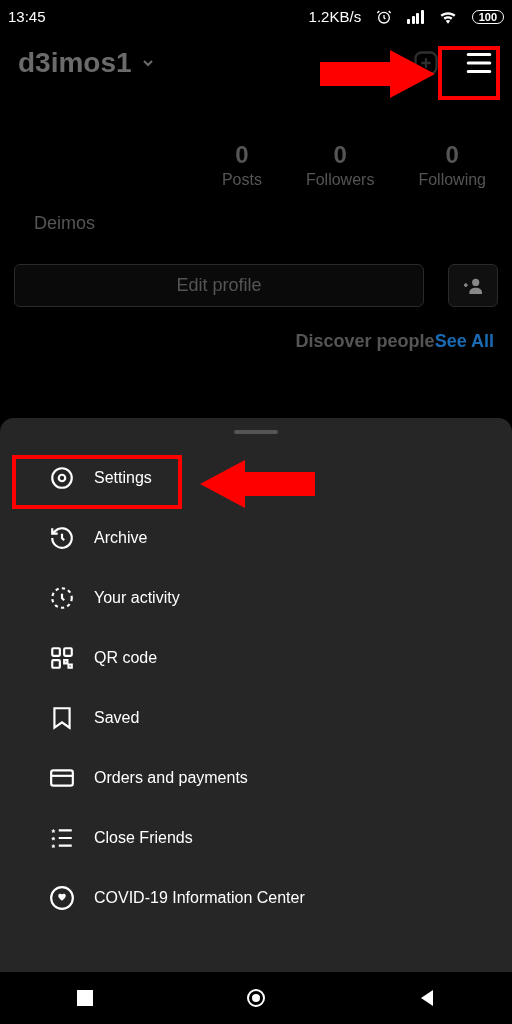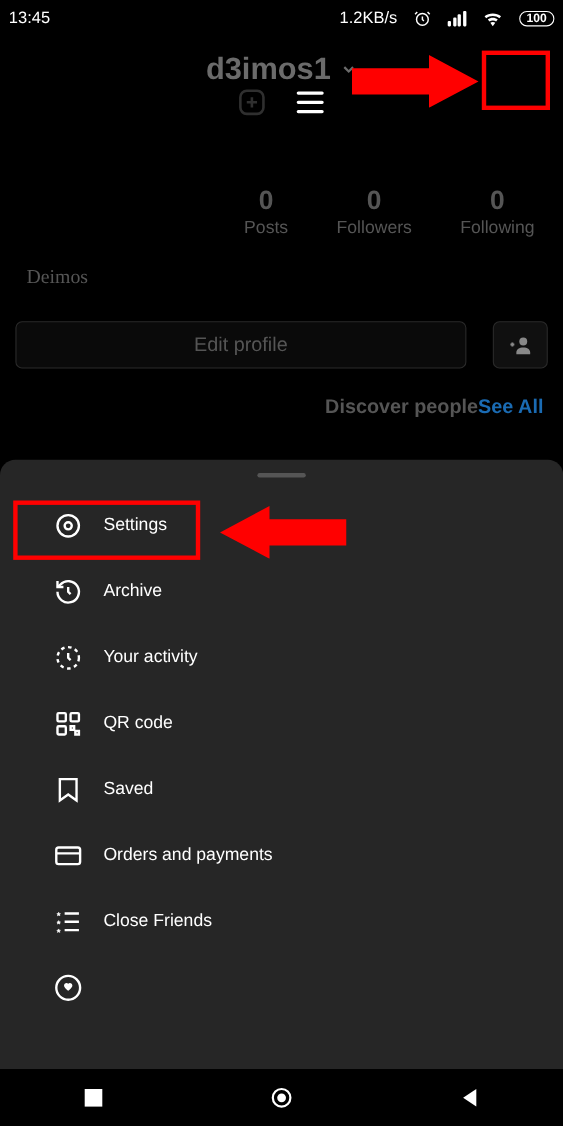--- a/index.html
+++ b/index.html
@@ -5,30 +5,30 @@
     * { margin: 0; padding: 0; box-sizing: border-box; }
     html, body { width: 512px; height: 1024px; background: #000; color: #fff; font-family: -apple-system, Helvetica, Arial, sans-serif; overflow: hidden; position: relative; }
     
     .status-bar { display: flex; justify-content: space-between; align-items: center; padding: 8px 8px; font-size: 15px; font-weight: 500; }
     .status-right { display: flex; align-items: center; gap: 15px; }
     .status-right .battery { border: 1.5px solid #fff; border-radius: 10px; padding: 0 6px; font-size: 11px; font-weight: 600; }
     .signal { display: inline-flex; align-items: flex-end; gap: 1.5px; }
     .signal span { width: 3px; background: #fff; border-radius: 1px; }
     .signal span:nth-child(1){height:5px}.signal span:nth-child(2){height:8px}.signal span:nth-child(3){height:11px}.signal span:nth-child(4){height:14px}
     
-    .header { display: flex; justify-content: space-between; align-items: center; padding: 14px 18px 10px; flex-direction: column; }
+    .header { display: flex; justify-content: space-between; align-items: center; padding: 14px 18px 10px; }
     .username-wrap { display: flex; align-items: center; gap: 8px; font-size: 28px; font-weight: 600; color: #6b6b6b; }
     .header-right { display: flex; align-items: center; gap: 24px; }
     
     .stats { display: flex; justify-content: flex-end; gap: 44px; padding: 52px 26px 16px; }
     .stat { text-align: center; }
     .stat-val { font-size: 24px; font-weight: 600; color: #555; }
     .stat-lbl { font-size: 16px; color: #555; margin-top: 2px; }
     
-    .display-name { padding: 8px 24px; font-size: 18px; color: #555; font-family: Liberation Serif, serif; }
+    .display-name { padding: 8px 34px; font-size: 18px; color: #555; }
     
     .btn-row { display: flex; gap: 24px; padding: 22px 14px 10px; }
     .edit-btn { flex: 1; background: #0a0a0a; border: 1px solid #2a2a2a; color: #555; border-radius: 6px; padding: 10px; font-size: 18px; font-weight: 500; text-align: center; }
     .addfriend-btn { width: 50px; background: #101010; border: 1px solid #2a2a2a; border-radius: 6px; display: flex; align-items: center; justify-content: center; }
     
     .discover { display: flex; justify-content: flex-end; padding: 14px 18px 6px; font-size: 18px; }
     .discover-lbl { color: #555; font-weight: 600; }
     .seeall { color: #1a6bb3; font-weight: 600; }
     
     .sheet { position: absolute; left: 0; right: 0; bottom: 52px; top: 418px; background: #262626; border-top-left-radius: 14px; border-top-right-radius: 14px; padding-top: 12px; }
@@ -196,20 +196,21 @@
       </span>
     <span>Close Friends</span>
   </div>
   <div class="menu-item">
     <span class="menu-icon">
         <svg width="26" height="26" viewBox="0 0 24 24" fill="none" stroke="#fff" stroke-width="2">
           <circle cx="12" cy="12" r="10"></circle>
           <path d="M8.5 10a2 2 0 0 1 3.5-1.3A2 2 0 0 1 15.5 10c0 2-3.5 4.5-3.5 4.5S8.5 12 8.5 10z" fill="#fff" stroke-width="0"></path>
         </svg>
       </span>
+    <span>COVID-19 Information Center</span>
   </div>
 </div>
 
 <div class="navbar">
   <span>
       <svg width="20" height="20" viewBox="0 0 20 20">
         <rect x="2" y="2" width="16" height="16" fill="#fff"></rect>
       </svg>
     </span>
   <span>

